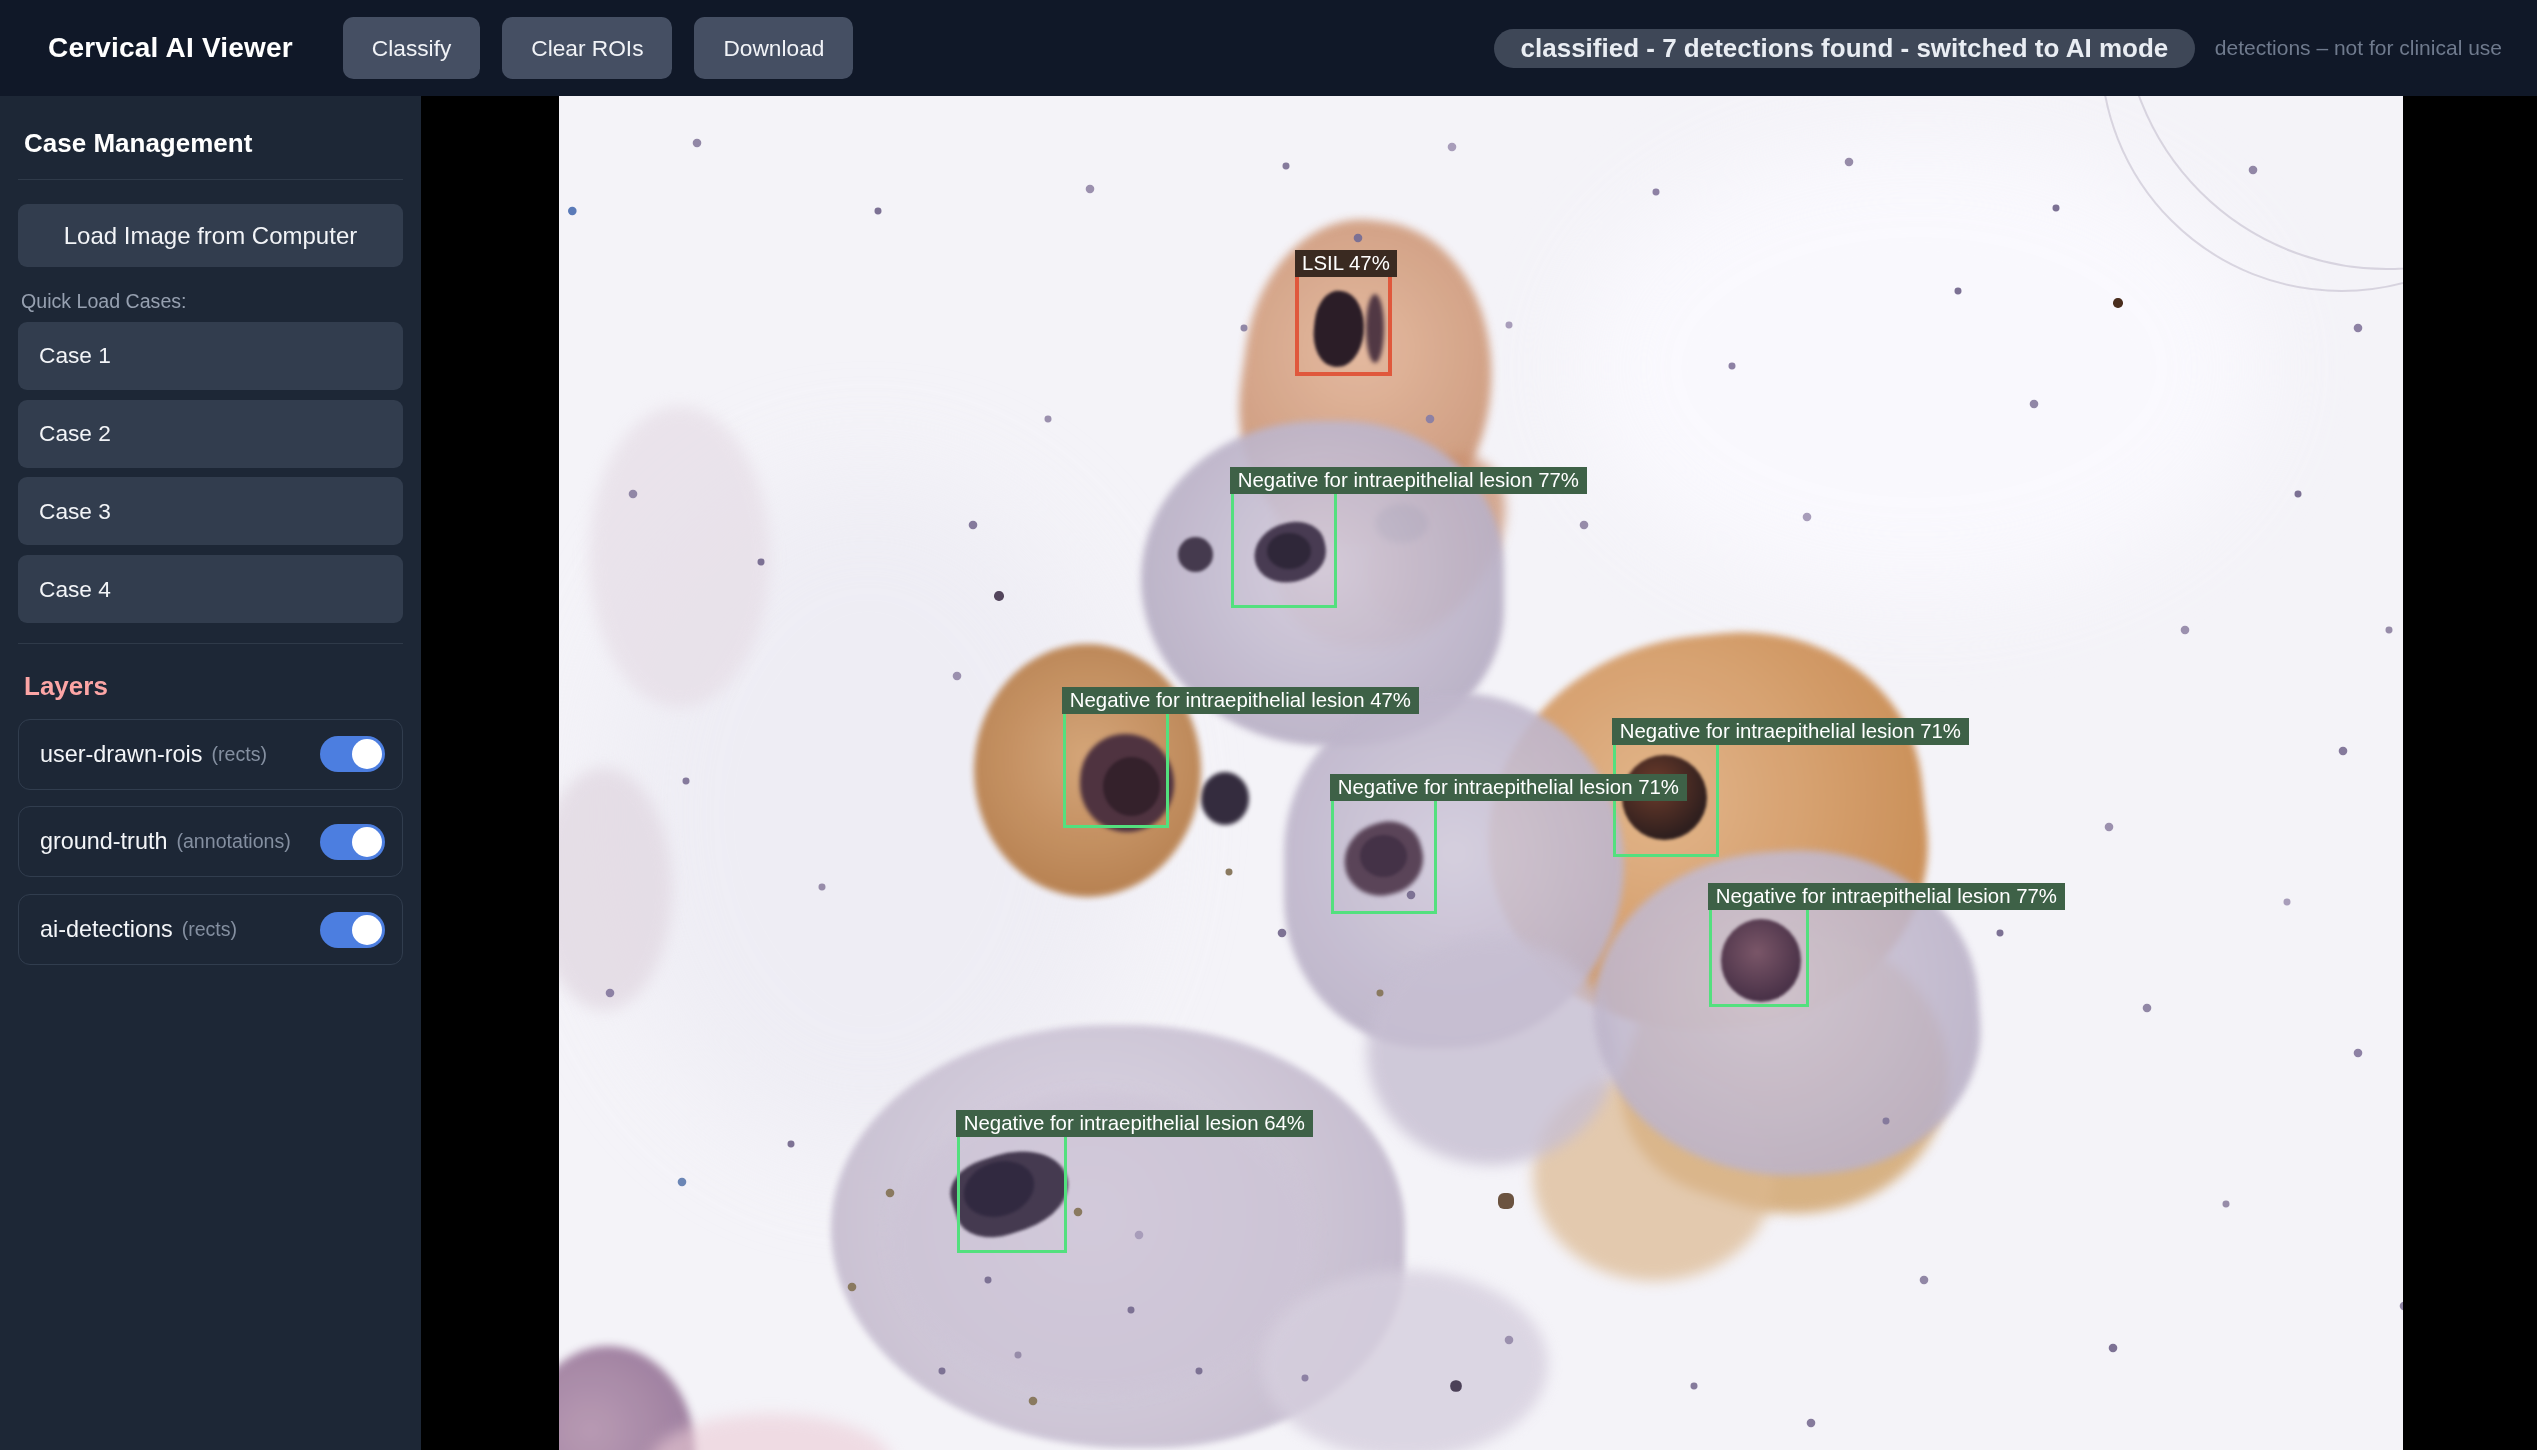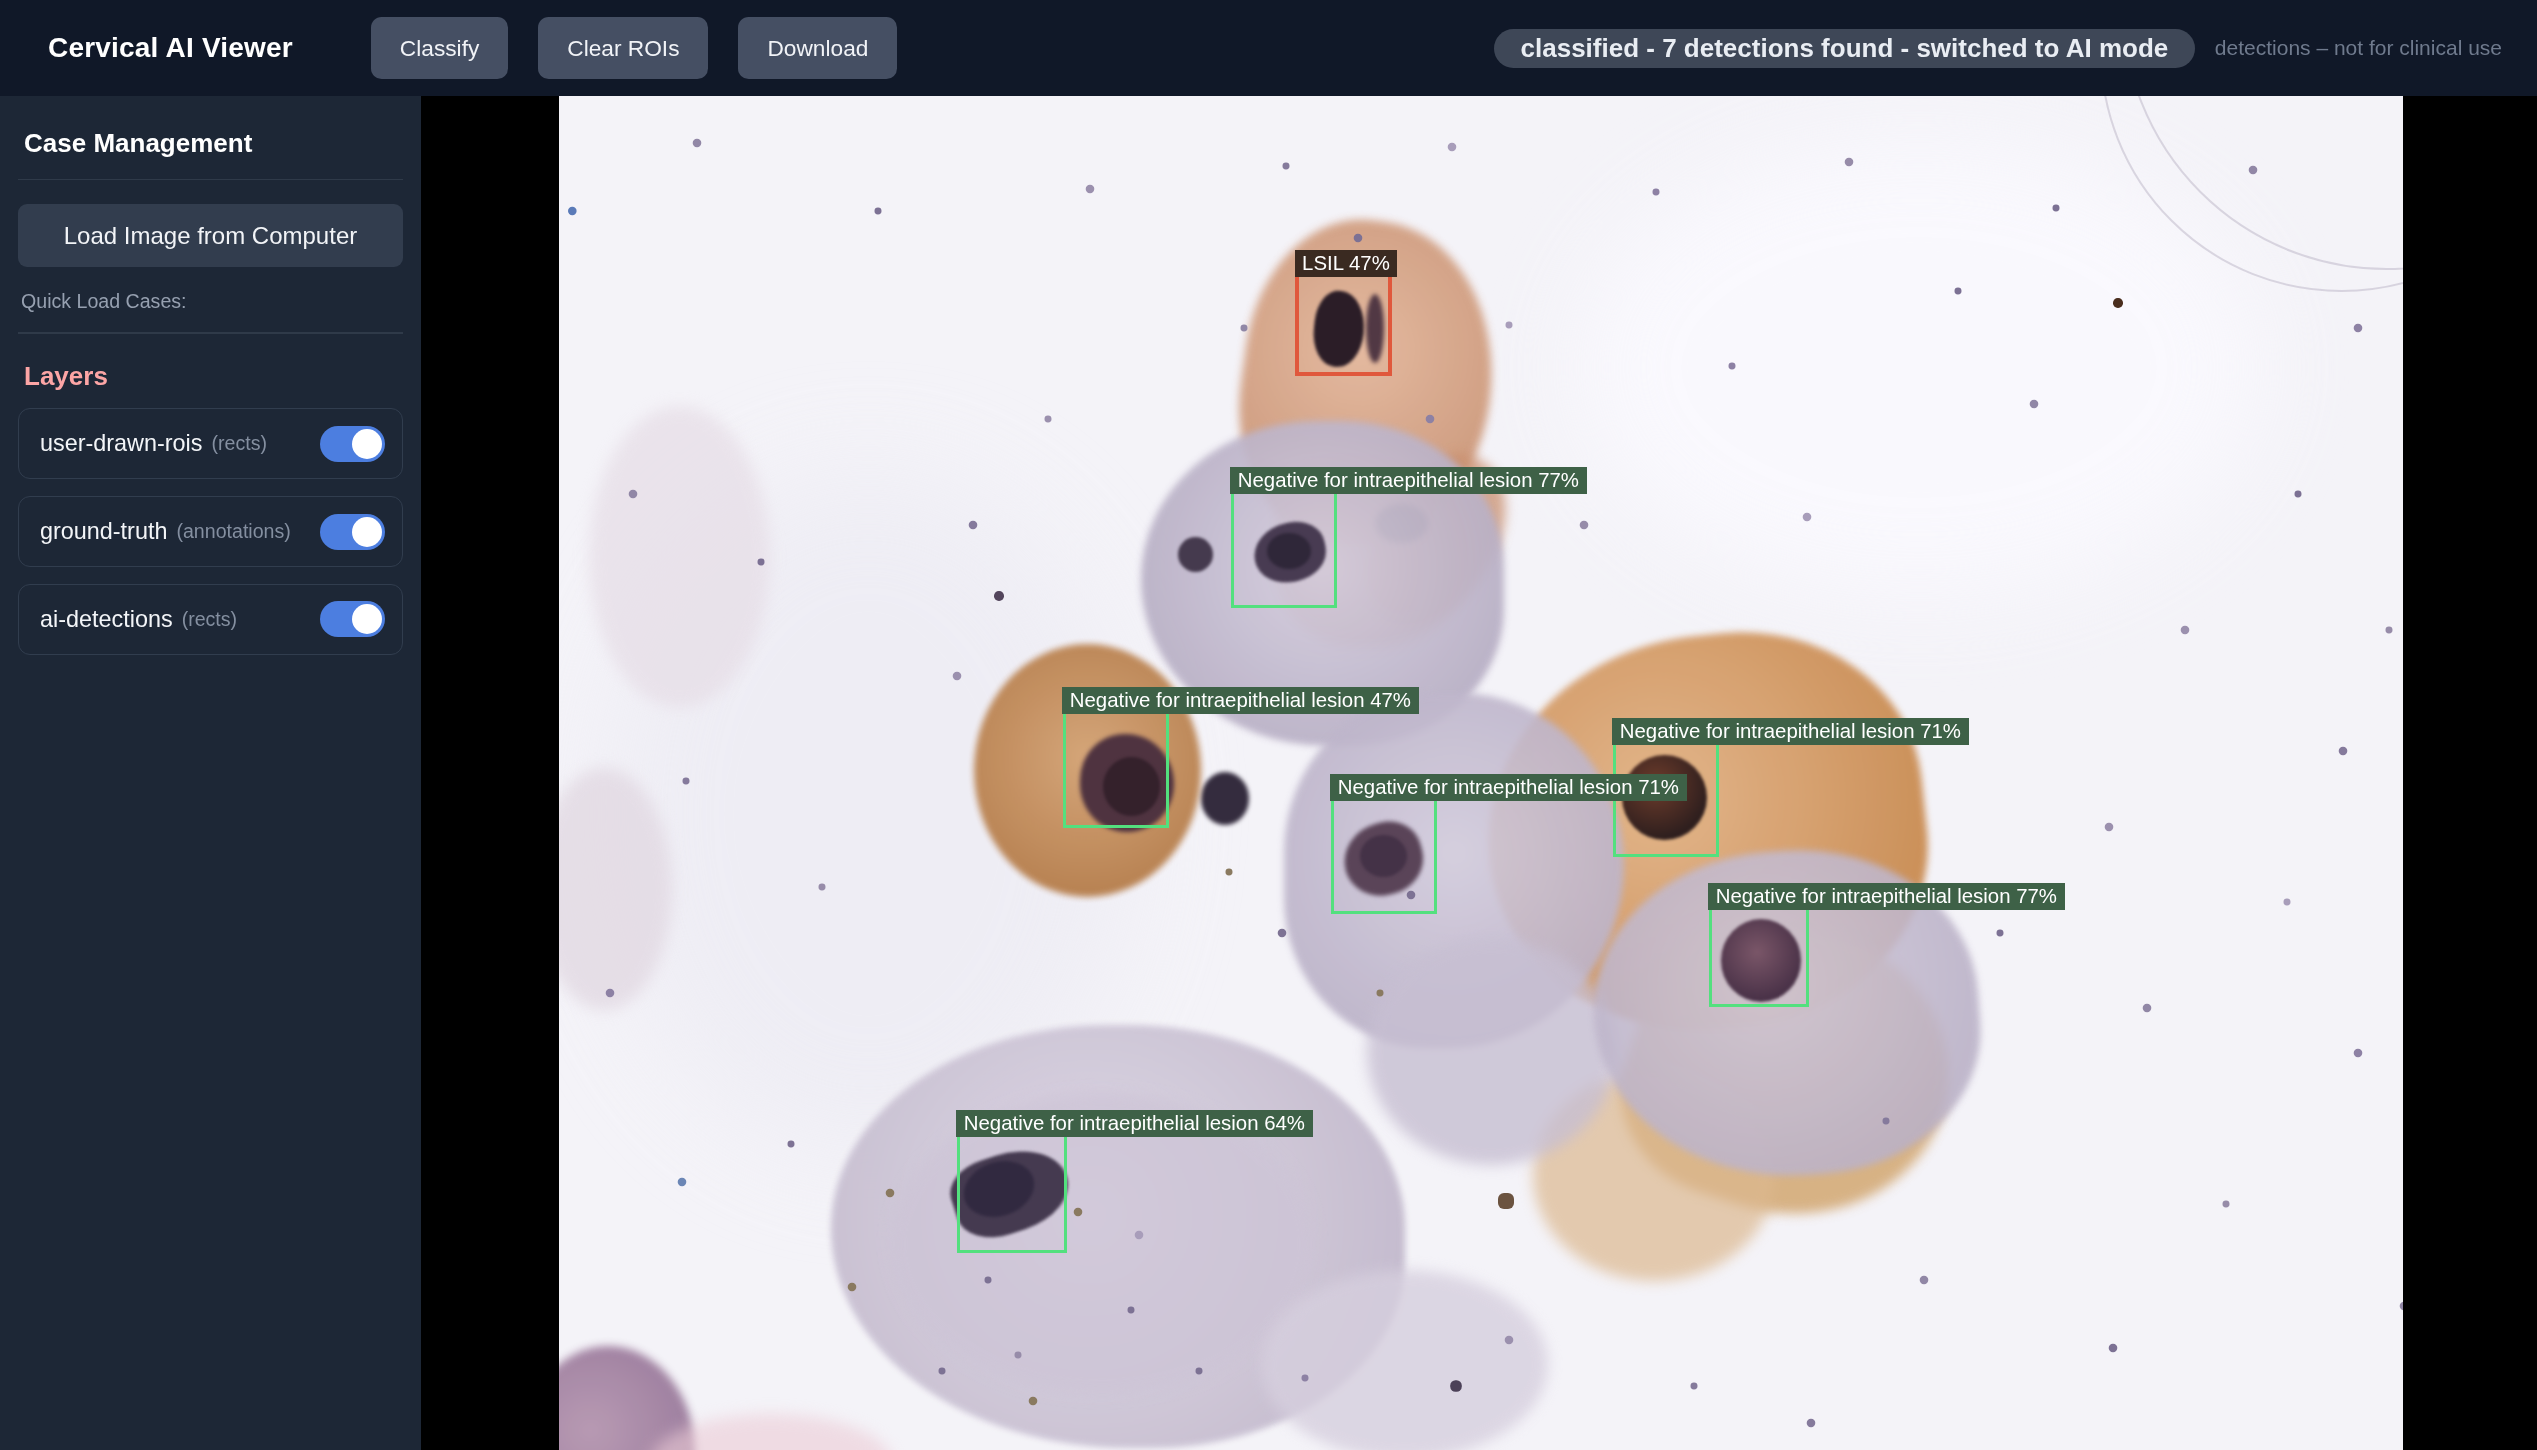--- a/index.html
+++ b/index.html
@@ -4,21 +4,21 @@
 <style>
   * { margin:0; padding:0; box-sizing:border-box; }
   html,body { width:2538px; height:1450px; overflow:hidden; background:#000; }
   body { font-family:"Liberation Sans","DejaVu Sans",sans-serif; }
   .app { position:relative; width:2538px; height:1450px; }
 
   
   .header { position:absolute; left:0; top:0; width:2538px; height:96px;
     background:#101828; display:flex; align-items:center; z-index:30; }
   .app-title { color:#fff; font-size:28px; font-weight:700; margin-left:48px; letter-spacing:0.2px; }
-  .hbtns { display:flex; gap:30px; margin-left:78px; }
+  .hbtns { display:flex; gap:22px; margin-left:50px; }
   .hbtn { background:#454f63; color:#f1f3f7; border:none; font-size:22.7px;
     font-family:inherit; padding:0 29px; height:62px; border-radius:10.6px; cursor:pointer; }
   .hright { margin-left:auto; margin-right:36px; display:flex; align-items:center; gap:19.6px; }
   .status-pill { background:#3e4757; color:#e9edf3; font-size:26px; font-weight:600;
     padding:0 27px; height:39px; display:flex; align-items:center; border-radius:754px; white-space:nowrap; }
   .disclaimer { color:#6c7避789d; }
   .disclaimer { color:#6f7a8d; font-size:21px; white-space:nowrap; }
 
   
   .sidebar { position:absolute; left:0; top:96px; width:421px; height:1354px;
@@ -97,20 +97,26 @@
       <div class="status-pill">classified - 7 detections found - switched to AI mode</div>
       <div class="disclaimer">detections – not for clinical use</div>
     </div>
   </div>
 
   <div class="sidebar">
     <div class="side-h">Case Management</div>
     <div class="divider"></div>
     <button class="load-btn">Load Image from Computer</button>
     <div class="quick-label">Quick Load Cases:</div>
+    <div>
+        <button class="case-btn">Case 1</button>
+        <button class="case-btn">Case 2</button>
+        <button class="case-btn">Case 3</button>
+        <button class="case-btn">Case 4</button>
+      </div>
     <div class="divider"></div>
     <div class="layers-h">Layers</div>
     <div>
         <div class="layer-card">
           <span class="layer-name">user-drawn-rois</span>
           <span class="layer-kind">(rects)</span>
           <div class="toggle on" style="background: rgb(76, 126, 224);">
             <div class="knob"></div>
           </div>
         </div>

